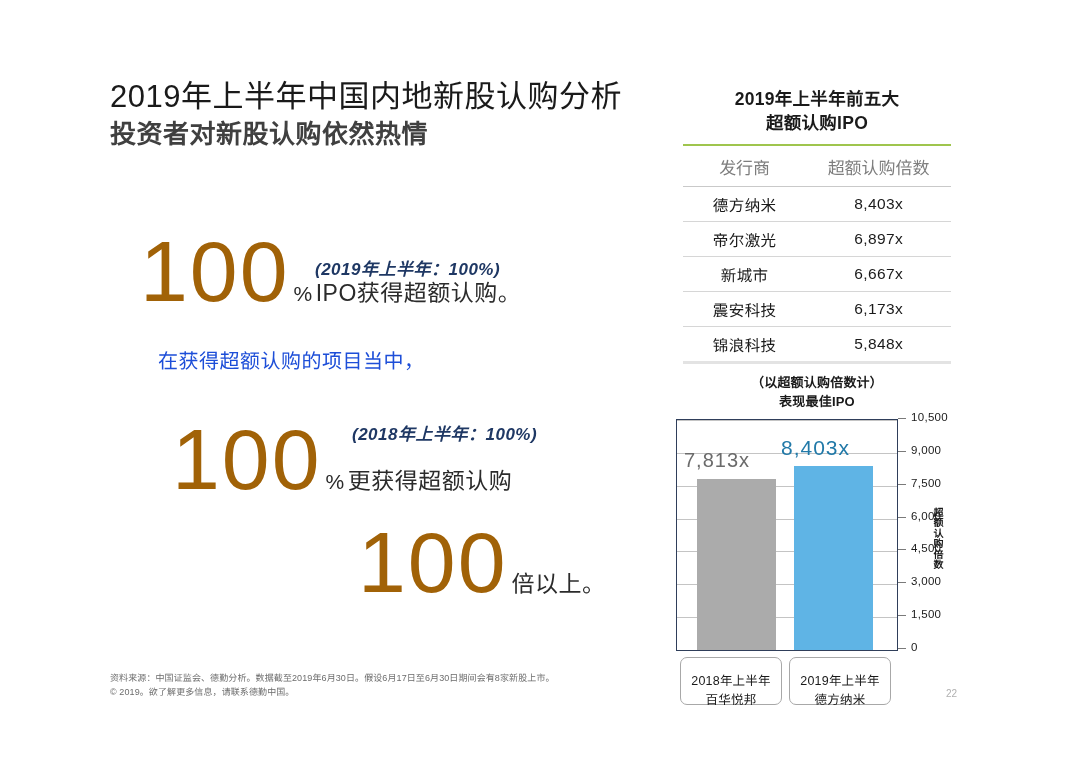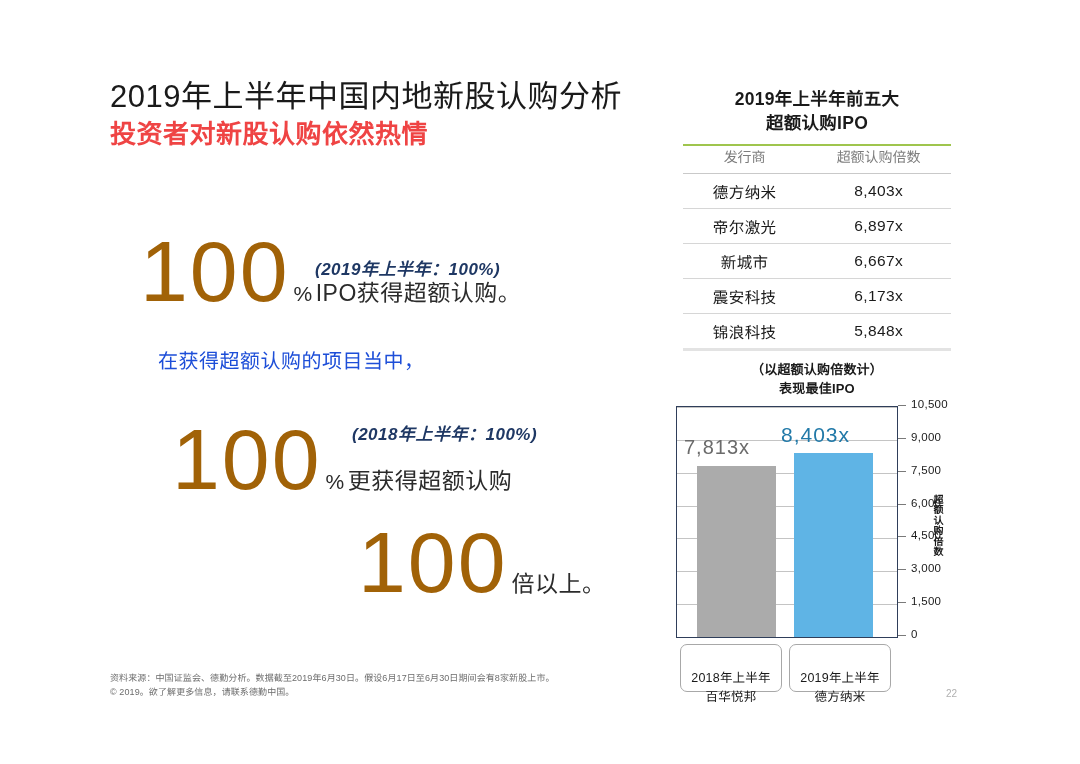--- a/index.html
+++ b/index.html
@@ -29,21 +29,21 @@
     font-size: 31px;
     font-weight: 400;
     letter-spacing: 0.5px;
     color: #1a1a1a;
     line-height: 1.2;
     white-space: nowrap;
   }
   #title-sub {
     font-size: 26px;
     font-weight: 700;
-    color: #ef4444;
+    color: #404040;
     line-height: 1.25;
     margin-top: 3px;
     letter-spacing: 0.5px;
     white-space: nowrap;
   }
 
   .stat-block { position: absolute; }
   .big-num {
     font-size: 86px;
     font-weight: 400;
@@ -119,24 +119,24 @@
     color: #1a1a1a;
     letter-spacing: 0.3px;
   }
   #top5-table {
     width: 268px;
     margin: 9px auto 0 auto;
     border-collapse: collapse;
     table-layout: fixed;
   }
   #top5-table thead th {
-    font-size: 14px;
+    font-size: 17px;
     font-weight: 400;
     color: #7d7d7d;
-    padding: 0 0 7px 0;
+    padding: 8px 0 7px 0;
     text-align: center;
     border-top: 2.5px solid #9fc54d;
     border-bottom: 1.2px solid #c9c9c9;
   }
   #top5-table tbody td {
     font-size: 15.5px;
     font-weight: 400;
     color: #1a1a1a;
     padding: 6px 0 6px 0;
     text-align: center;
@@ -239,21 +239,21 @@
     width: 102px;
     height: 48px;
     border: 1.4px solid #a8a8a8;
     border-radius: 7px;
     box-sizing: border-box;
     background: #fff;
     text-align: center;
     font-size: 12.5px;
     color: #1a1a1a;
     line-height: 1.55;
-    padding-top: 24px;
+    padding-top: 14px;
     letter-spacing: 0.2px;
   }
   #cat-2018 { left: 8px; }
   #cat-2019 { left: 117px; }
   .cat-box .cat-name { font-weight: 400; display: block; }
 </style>
 </head>
 <body>
 
 <div id="left-col">

